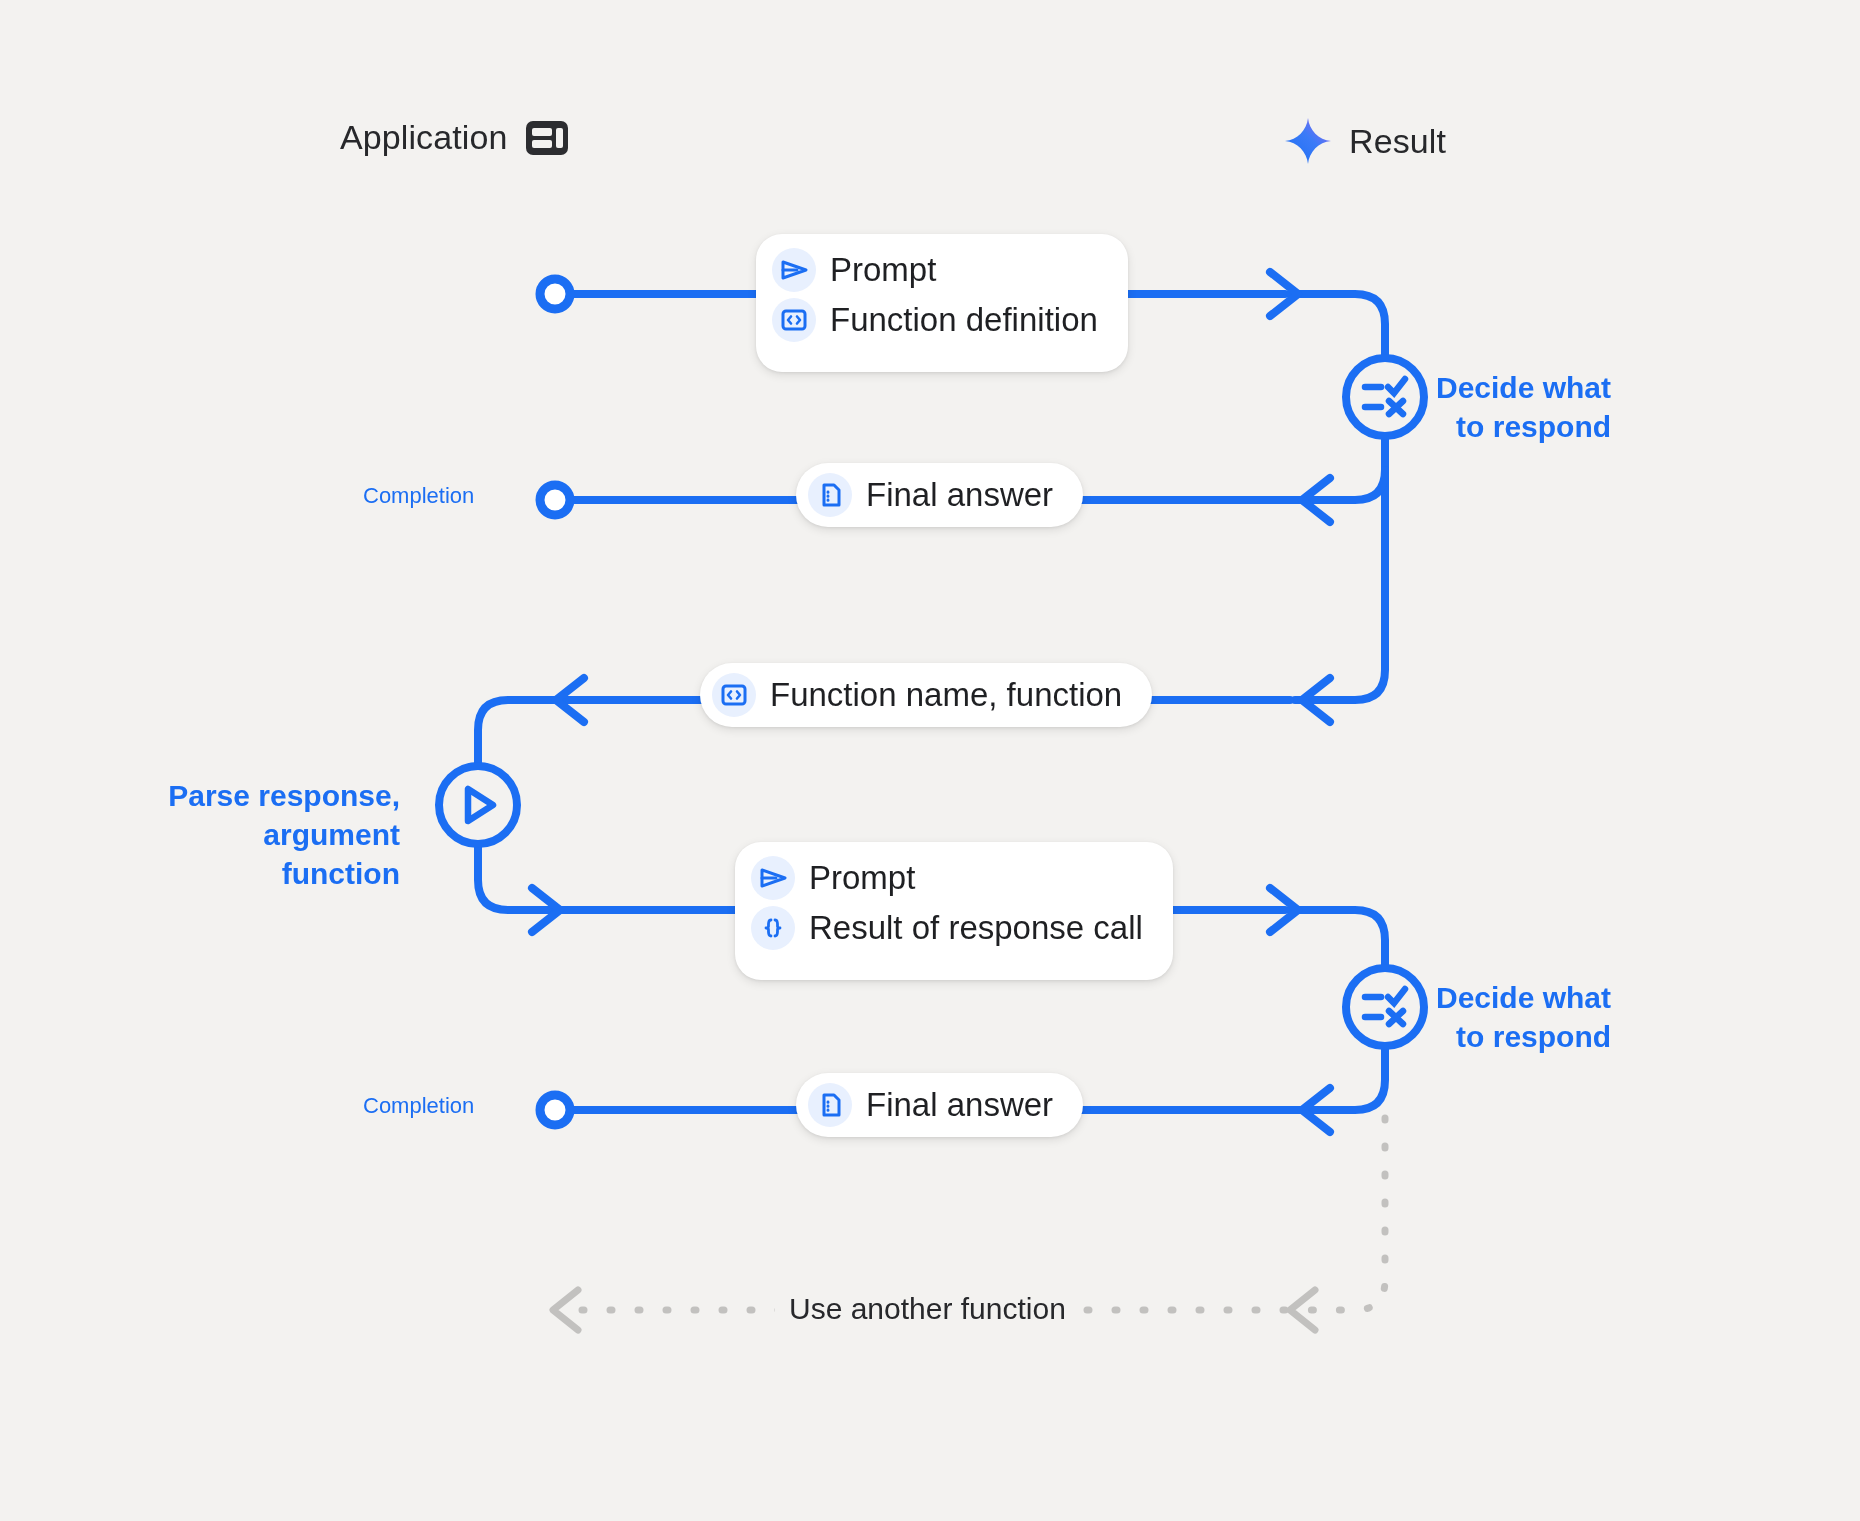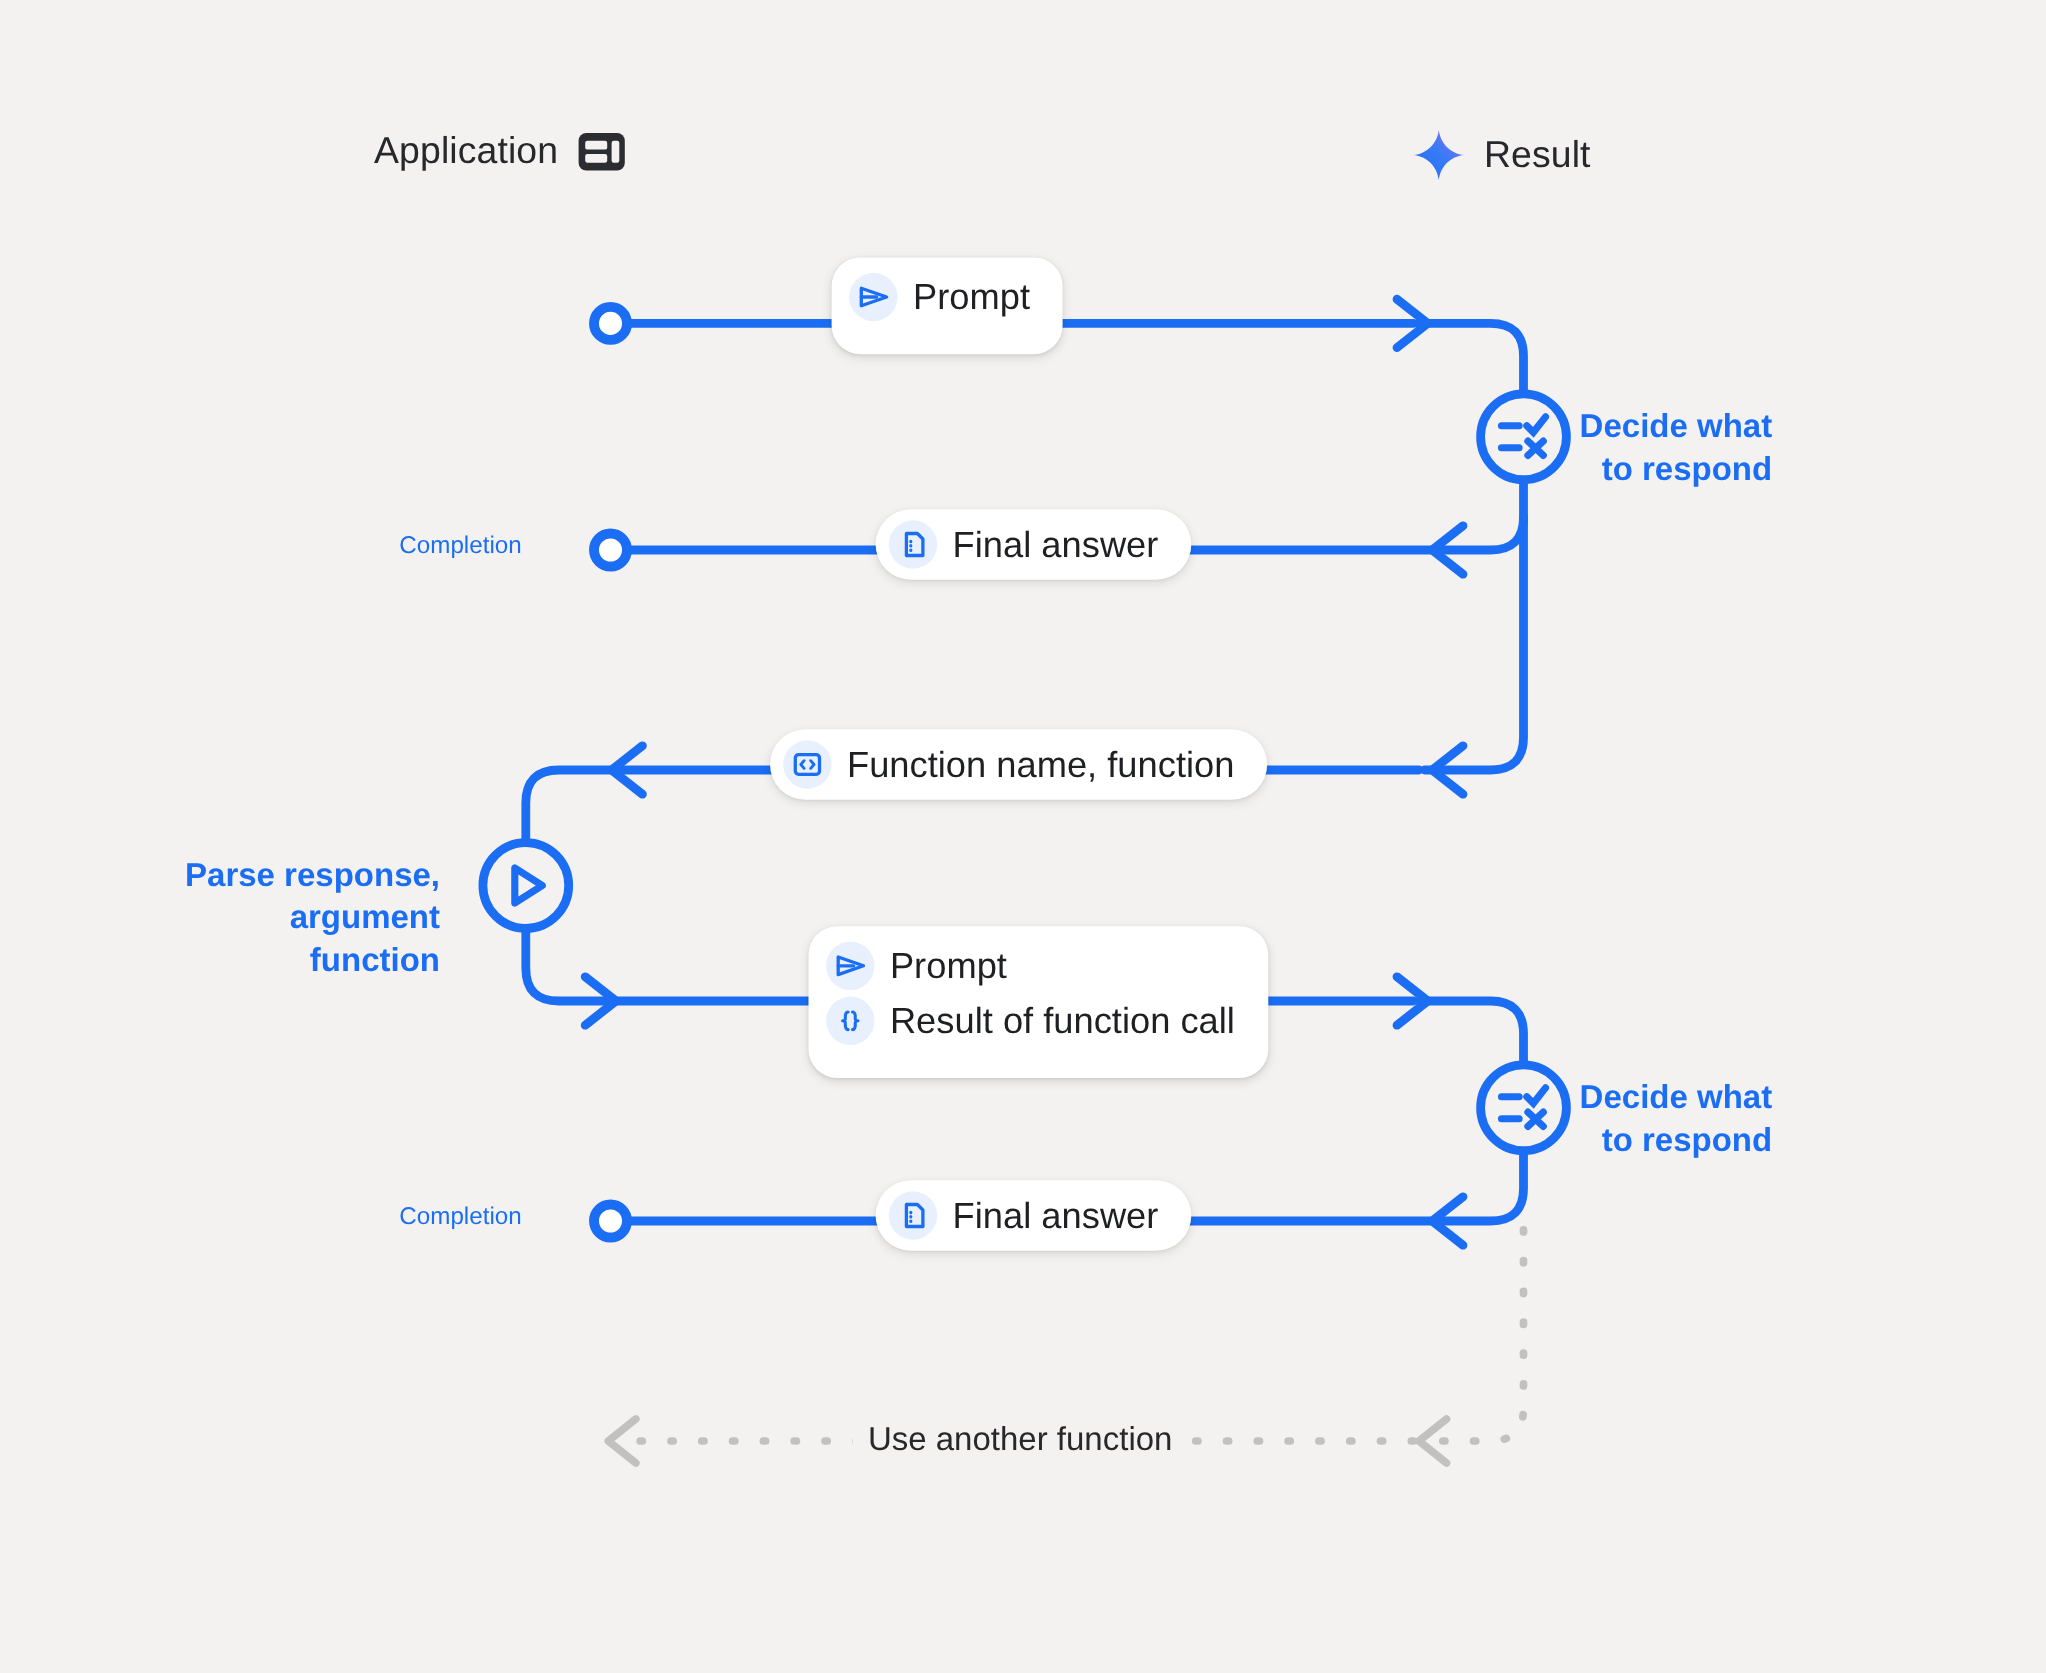--- a/index.html
+++ b/index.html
@@ -170,20 +170,30 @@
   <div class="bubble" style="left:756px;top:234px;">
     <div class="brow">
       <span class="bico">
         <svg viewBox="0 0 30 30" width="30" height="30">
           <path d="M4 7 L27 15 L4 23 Z" fill="none" stroke="#1B6EF3" stroke-width="3" stroke-linejoin="round"></path>
           <line x1="4" y1="15" x2="18" y2="15" stroke="#1B6EF3" stroke-width="3" stroke-linecap="round"></line>
         </svg>
       </span>
       <span class="btxt">Prompt</span>
     </div>
+    <div class="brow">
+      <span class="bico">
+        <svg viewBox="0 0 30 30" width="30" height="30">
+          <rect x="4" y="6" width="22" height="18" rx="3" fill="none" stroke="#1B6EF3" stroke-width="3"></rect>
+          <polyline points="12,11.5 9,15 12,18.5" fill="none" stroke="#1B6EF3" stroke-width="2.6" stroke-linecap="round" stroke-linejoin="round"></polyline>
+          <polyline points="18,11.5 21,15 18,18.5" fill="none" stroke="#1B6EF3" stroke-width="2.6" stroke-linecap="round" stroke-linejoin="round"></polyline>
+        </svg>
+      </span>
+      <span class="btxt">Function definition</span>
+    </div>
   </div>
 
   <div class="bubble one-line" style="left:796px;top:463px;">
     <div class="brow">
       <span class="bico">
         <svg viewBox="0 0 30 30" width="30" height="30">
           <path d="M9 5 H19 L24 10 V25 H9 Z" fill="none" stroke="#1B6EF3" stroke-width="3" stroke-linejoin="round"></path>
           <line x1="13" y1="12" x2="13" y2="12.4" stroke="#1B6EF3" stroke-width="2.8" stroke-linecap="round"></line>
           <line x1="13" y1="16" x2="13" y2="16.4" stroke="#1B6EF3" stroke-width="2.8" stroke-linecap="round"></line>
           <line x1="13" y1="20" x2="13" y2="20.4" stroke="#1B6EF3" stroke-width="2.8" stroke-linecap="round"></line>
@@ -218,21 +228,21 @@
     </div>
     <div class="brow">
       <span class="bico">
         <svg viewBox="0 0 30 30" width="30" height="30">
           <path d="M13 7 C10 7 10.5 12 10.5 13.3 C10.5 14.3 9.2 15 8 15
                    C9.2 15 10.5 15.7 10.5 16.7 C10.5 18 10 23 13 23" fill="none" stroke="#1B6EF3" stroke-width="2.8" stroke-linecap="round" stroke-linejoin="round"></path>
           <path d="M17 7 C20 7 19.5 12 19.5 13.3 C19.5 14.3 20.8 15 22 15
                    C20.8 15 19.5 15.7 19.5 16.7 C19.5 18 20 23 17 23" fill="none" stroke="#1B6EF3" stroke-width="2.8" stroke-linecap="round" stroke-linejoin="round"></path>
         </svg>
       </span>
-      <span class="btxt">Result of function call</span>
+      <span class="btxt">Result of response call</span>
     </div>
   </div>
 
   <div class="bubble one-line" style="left:796px;top:1073px;">
     <div class="brow">
       <span class="bico">
         <svg viewBox="0 0 30 30" width="30" height="30">
           <path d="M9 5 H19 L24 10 V25 H9 Z" fill="none" stroke="#1B6EF3" stroke-width="3" stroke-linejoin="round"></path>
           <line x1="13" y1="12" x2="13" y2="12.4" stroke="#1B6EF3" stroke-width="2.8" stroke-linecap="round"></line>
           <line x1="13" y1="16" x2="13" y2="16.4" stroke="#1B6EF3" stroke-width="2.8" stroke-linecap="round"></line>

